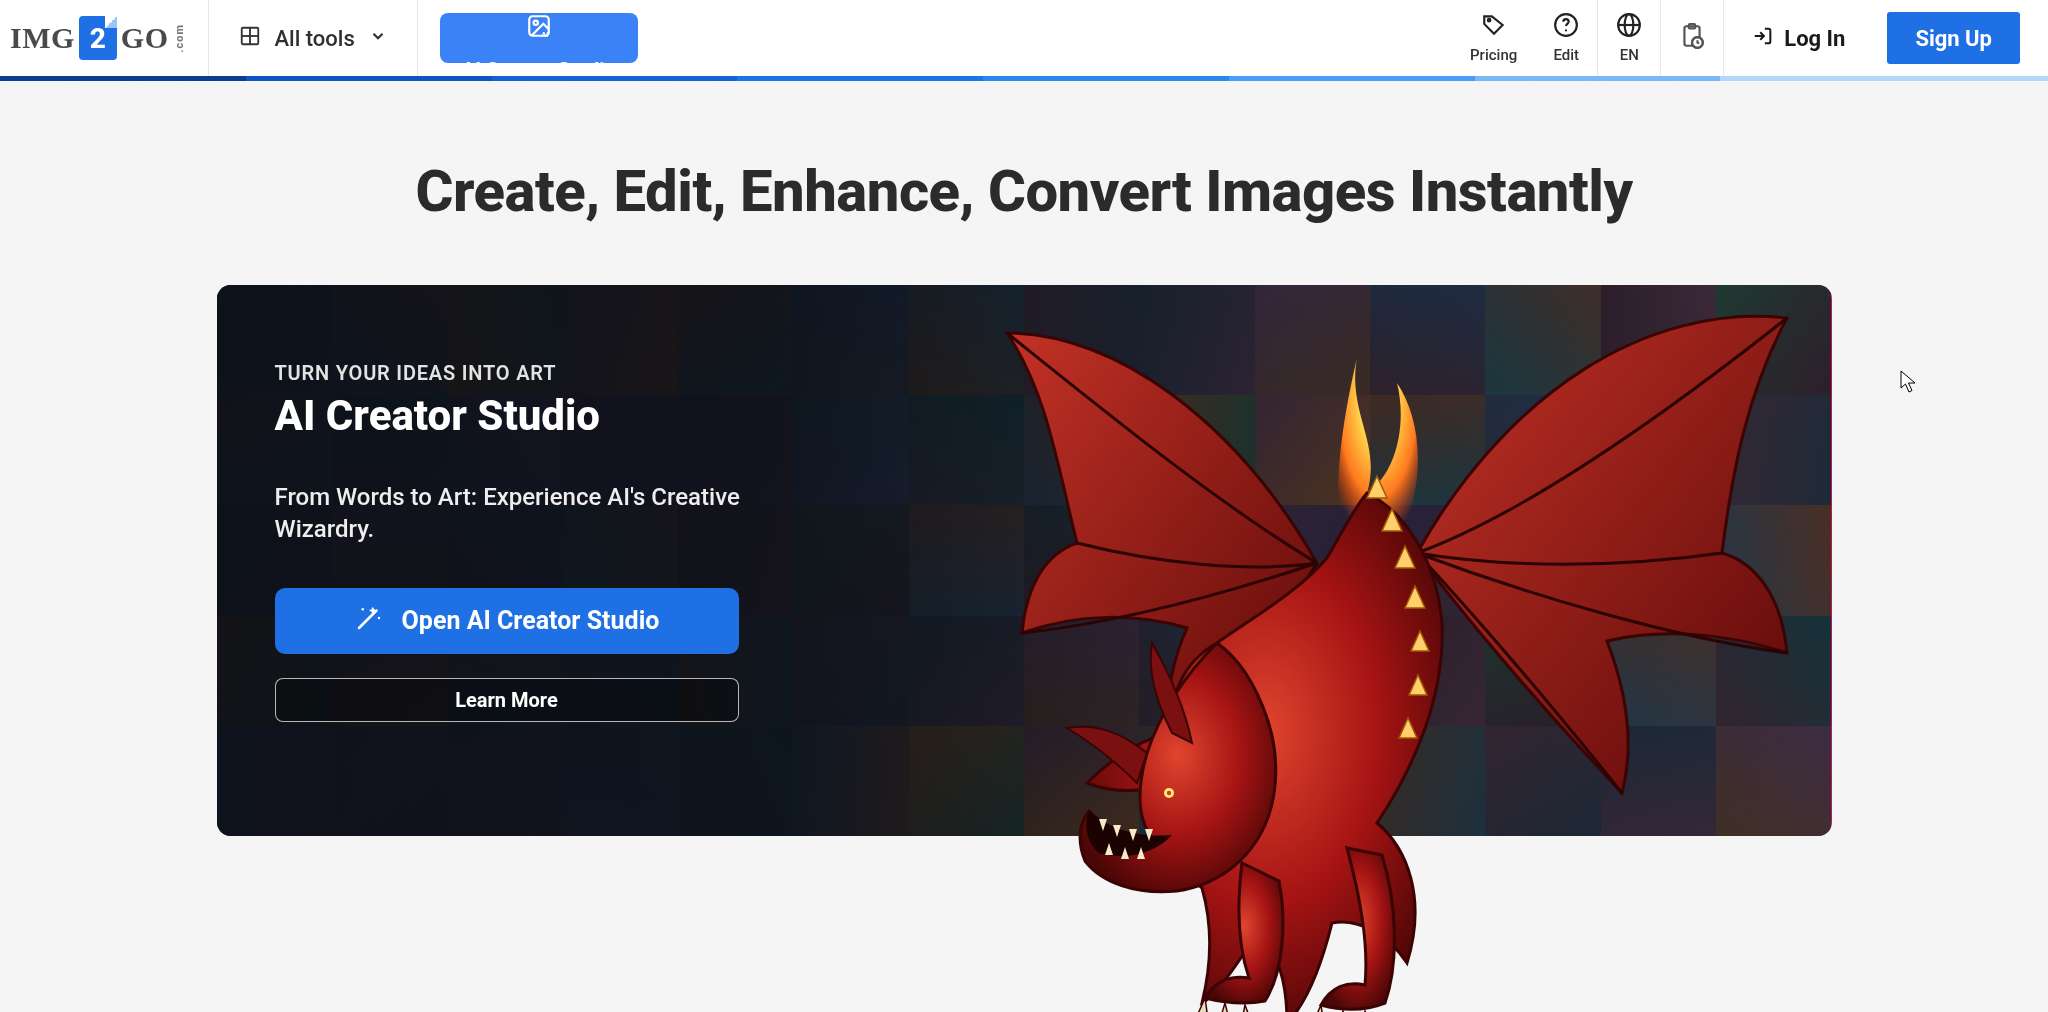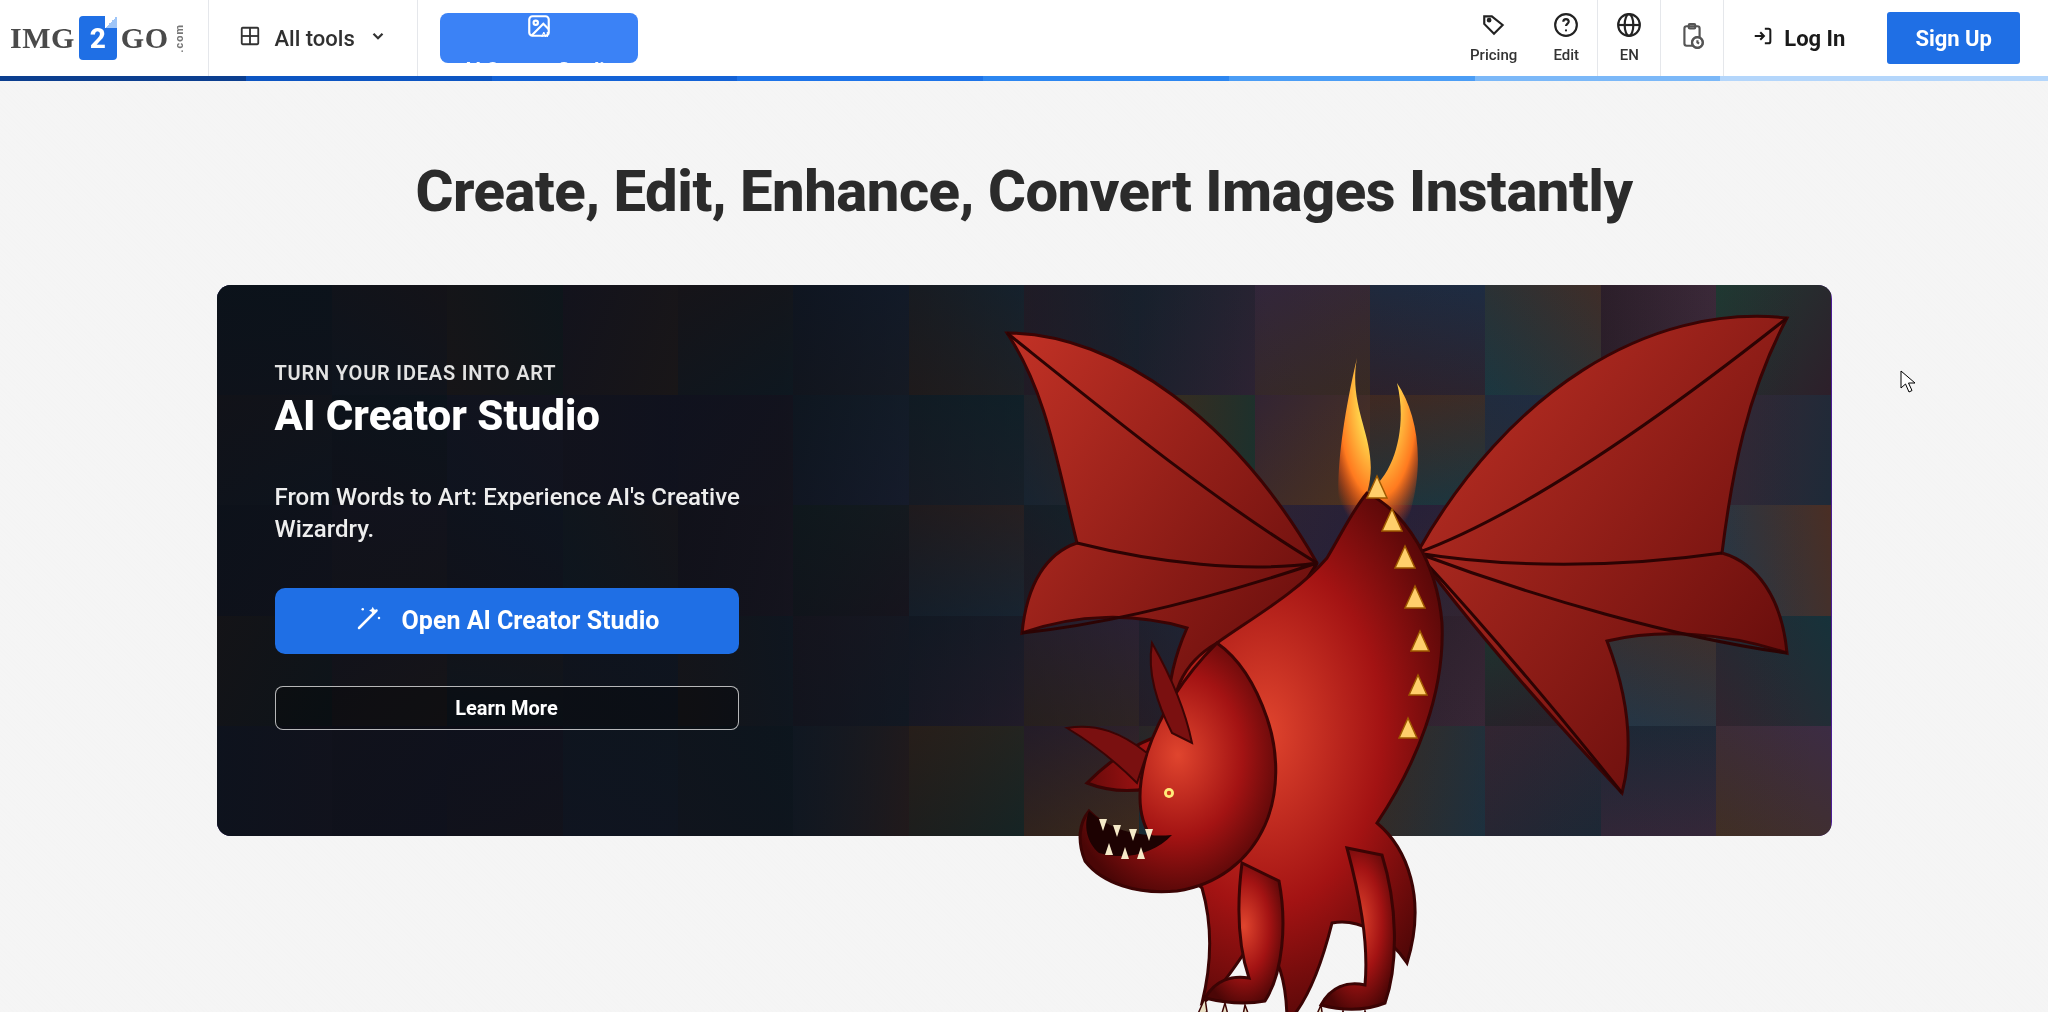--- a/index.html
+++ b/index.html
@@ -178,21 +178,21 @@
     width: 1615px;
     margin: 60px auto 0 auto;
     position: relative;
   }
   .banner {
     width: 100%;
     height: 551px;
     border-radius: 14px;
     overflow: hidden;
     position: relative;
-    background: #4c1d95;
+    background: #be185d;
   }
   .banner-collage {
     position: absolute; inset: 0;
     display: grid;
     grid-template-columns: repeat(14, 1fr);
     grid-auto-rows: 1fr;
   }
   .banner-collage div {
     min-height: 110px;
   }
@@ -236,21 +236,21 @@
     align-items: center;
     justify-content: center;
     gap: 18px;
     font-size: 25px;
     font-weight: 700;
     color: #fff;
     cursor: pointer;
   }
   .banner-cta svg { width: 30px; height: 30px; }
   .banner-secondary {
-    margin-top: 32px;
+    margin-top: 24px;
     height: 44px;
     width: 464px;
     border: 1px solid rgba(255,255,255,0.7);
     border-radius: 8px;
     display: flex;
     align-items: center;
     justify-content: center;
     font-size: 20px;
     font-weight: 700;
     color: #fff;

